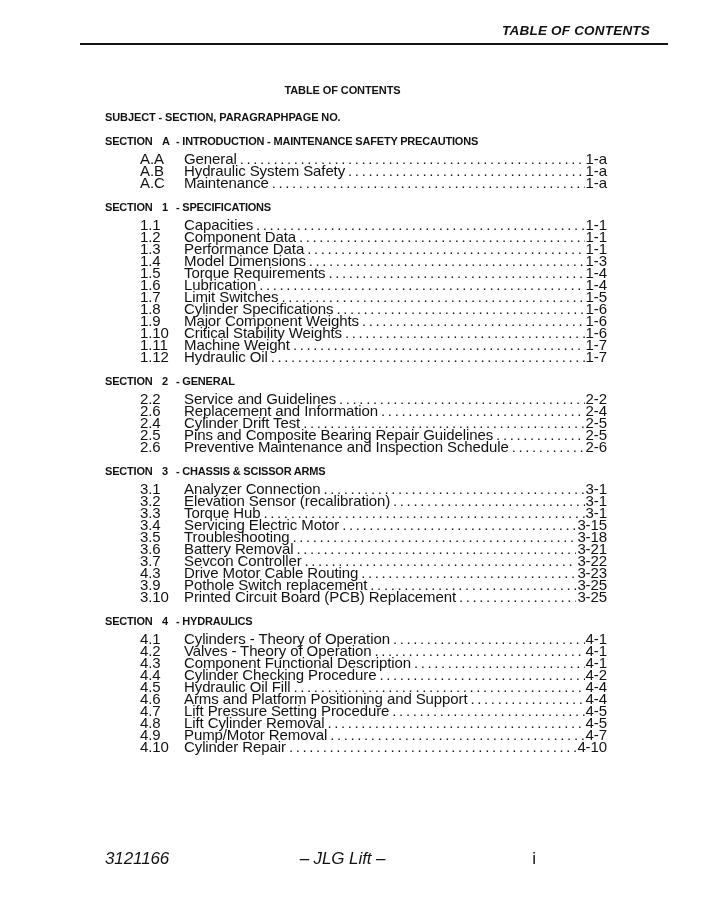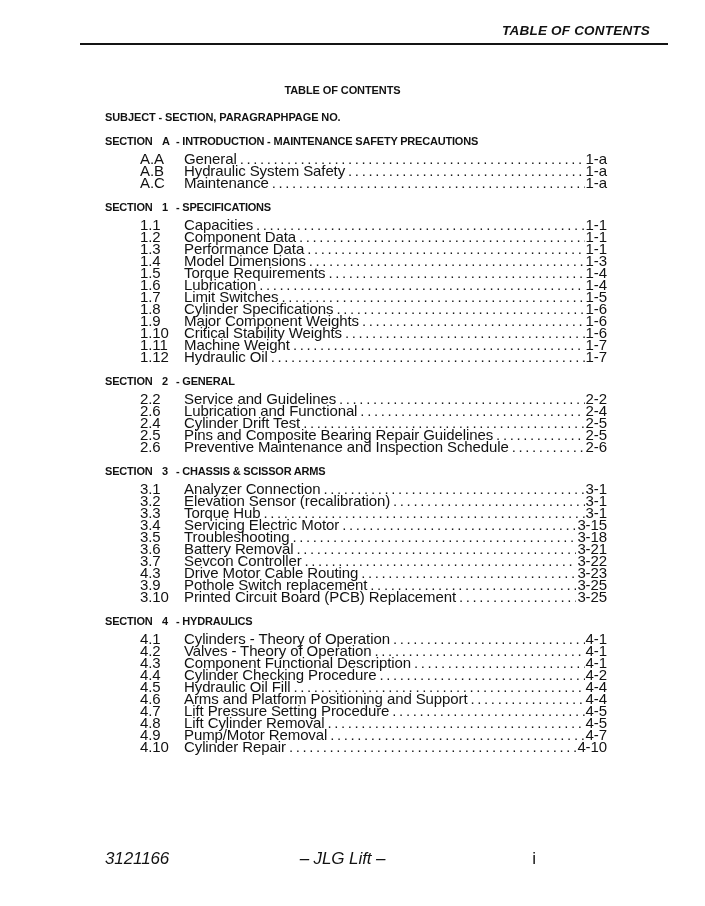--- a/index.html
+++ b/index.html
@@ -222,21 +222,21 @@
 
   <div class="entry">
     <span class="e-num">2.2</span>
     <span class="e-title">Service and Guidelines</span>
     <span class="e-leader"></span>
     <span class="e-page">2-2</span>
   </div>
 
   <div class="entry">
     <span class="e-num">2.6</span>
-    <span class="e-title">Lubrication and Functional</span>
+    <span class="e-title">Replacement and Information</span>
     <span class="e-leader"></span>
     <span class="e-page">2-4</span>
   </div>
 
   <div class="entry">
     <span class="e-num">2.4</span>
     <span class="e-title">Cylinder Drift Test</span>
     <span class="e-leader"></span>
     <span class="e-page">2-5</span>
   </div>

